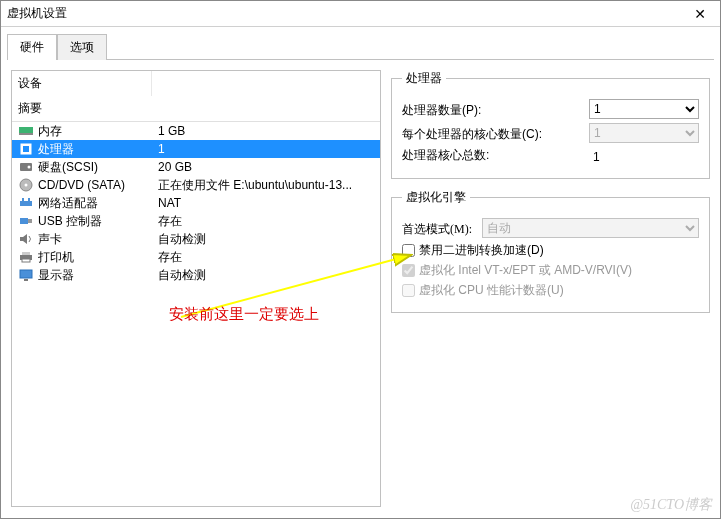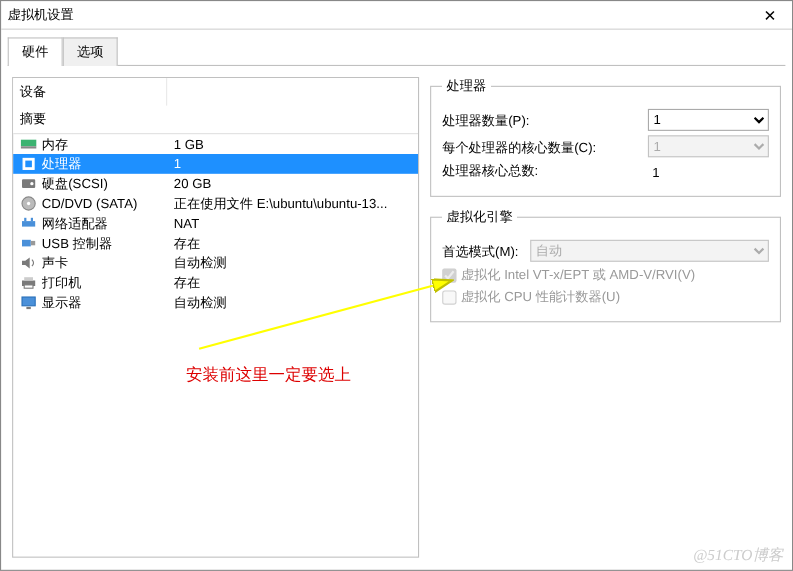--- a/index.html
+++ b/index.html
@@ -168,22 +168,26 @@
       </div>
       <div class="fld-row">
         <span class="lbl">处理器核心总数:</span>
         <span class="val" style="padding-left:4px;">1</span>
       </div>
     </fieldset>
 
     <fieldset>
       <legend>虚拟化引擎</legend>
       <div class="fld-row">
-        <span class="lbl" style="flex:0 0 80px;">首选模式(M):</span>
+        <span class="lbl" style="flex:0 0 80px;font-family:Liberation Serif, serif;">首选模式(M):</span>
         <span class="val" style="flex:1;width:auto;"><select disabled=""><option>自动</option></select></span>
+      </div>
+      <div class="chk-row">
+        <input type="checkbox" style="">
+        <span>禁用二进制转换加速(D)</span>
       </div>
       <div class="chk-row disabled">
         <input type="checkbox" checked="" disabled="" style="">
         <span>虚拟化 Intel VT-x/EPT 或 AMD-V/RVI(V)</span>
       </div>
       <div class="chk-row disabled">
         <input type="checkbox" disabled="" style="">
         <span>虚拟化 CPU 性能计数器(U)</span>
       </div>
     </fieldset>
@@ -192,15 +196,15 @@
 </div>
 
 <svg style="position:absolute; left:160px; top:246px; pointer-events:none;" width="260" height="80">
   <defs>
       <marker id="ah" markerWidth="10" markerHeight="10" refX="9" refY="3" orient="auto">
         <path d="M0,0 L9,3 L0,6 Z" fill="#ffff00" stroke="#c0c000"></path>
       </marker>
     </defs>
   <line x1="20" y1="70" x2="250" y2="8" stroke="#ffff00" stroke-width="2" marker-end="url(#ah)"></line>
 </svg>
-<div class="annotation" style="left:168px; top:330px;">安装前这里一定要选上</div>
+<div class="annotation" style="left:168px; top:304px;">安装前这里一定要选上</div>
 
 <div class="watermark">@51CTO博客</div>
 
 </body></html>

